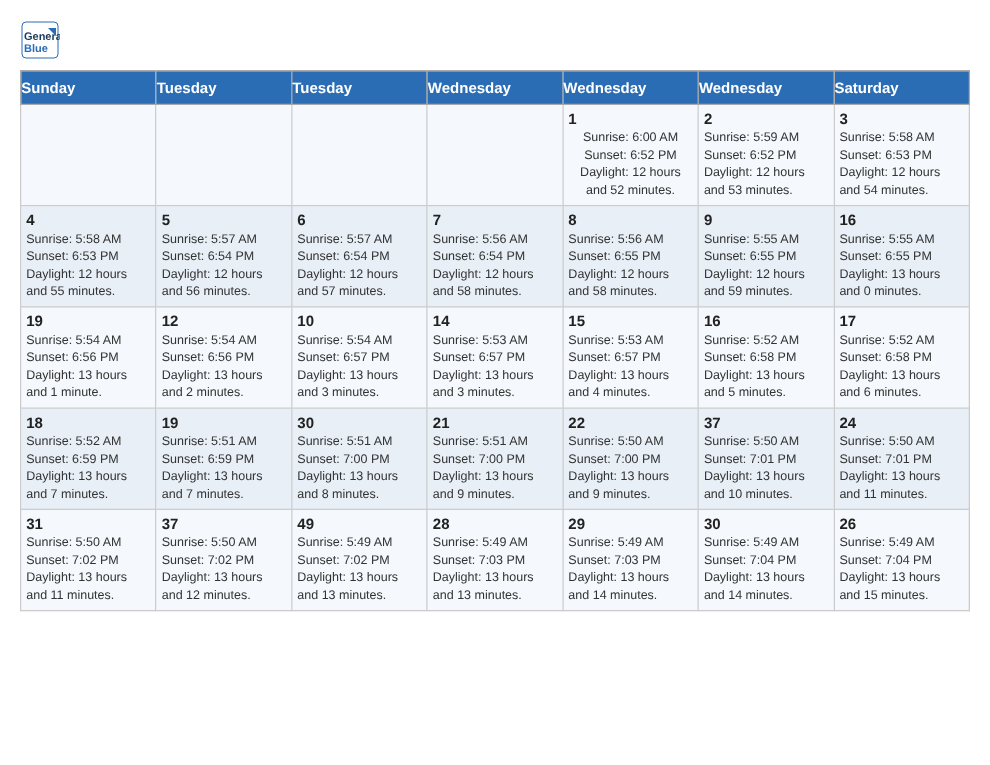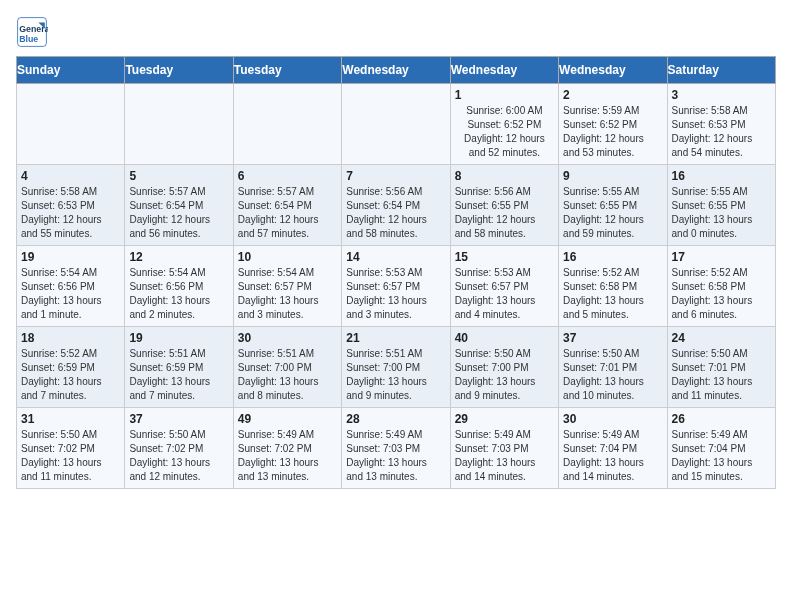--- a/index.html
+++ b/index.html
@@ -263,21 +263,21 @@
 and 8 minutes.</div>
         </td>
         <td>
           <span class="day-num">21</span>
           <div class="day-detail" style="white-space: pre-line;">Sunrise: 5:51 AM
 Sunset: 7:00 PM
 Daylight: 13 hours
 and 9 minutes.</div>
         </td>
         <td>
-          <span class="day-num">40</span>
+          <span class="day-num">22</span>
           <div class="day-detail" style="white-space: pre-line;">Sunrise: 5:50 AM
 Sunset: 7:00 PM
 Daylight: 13 hours
 and 9 minutes.</div>
         </td>
         <td>
           <span class="day-num">37</span>
           <div class="day-detail" style="white-space: pre-line;">Sunrise: 5:50 AM
 Sunset: 7:01 PM
 Daylight: 13 hours

